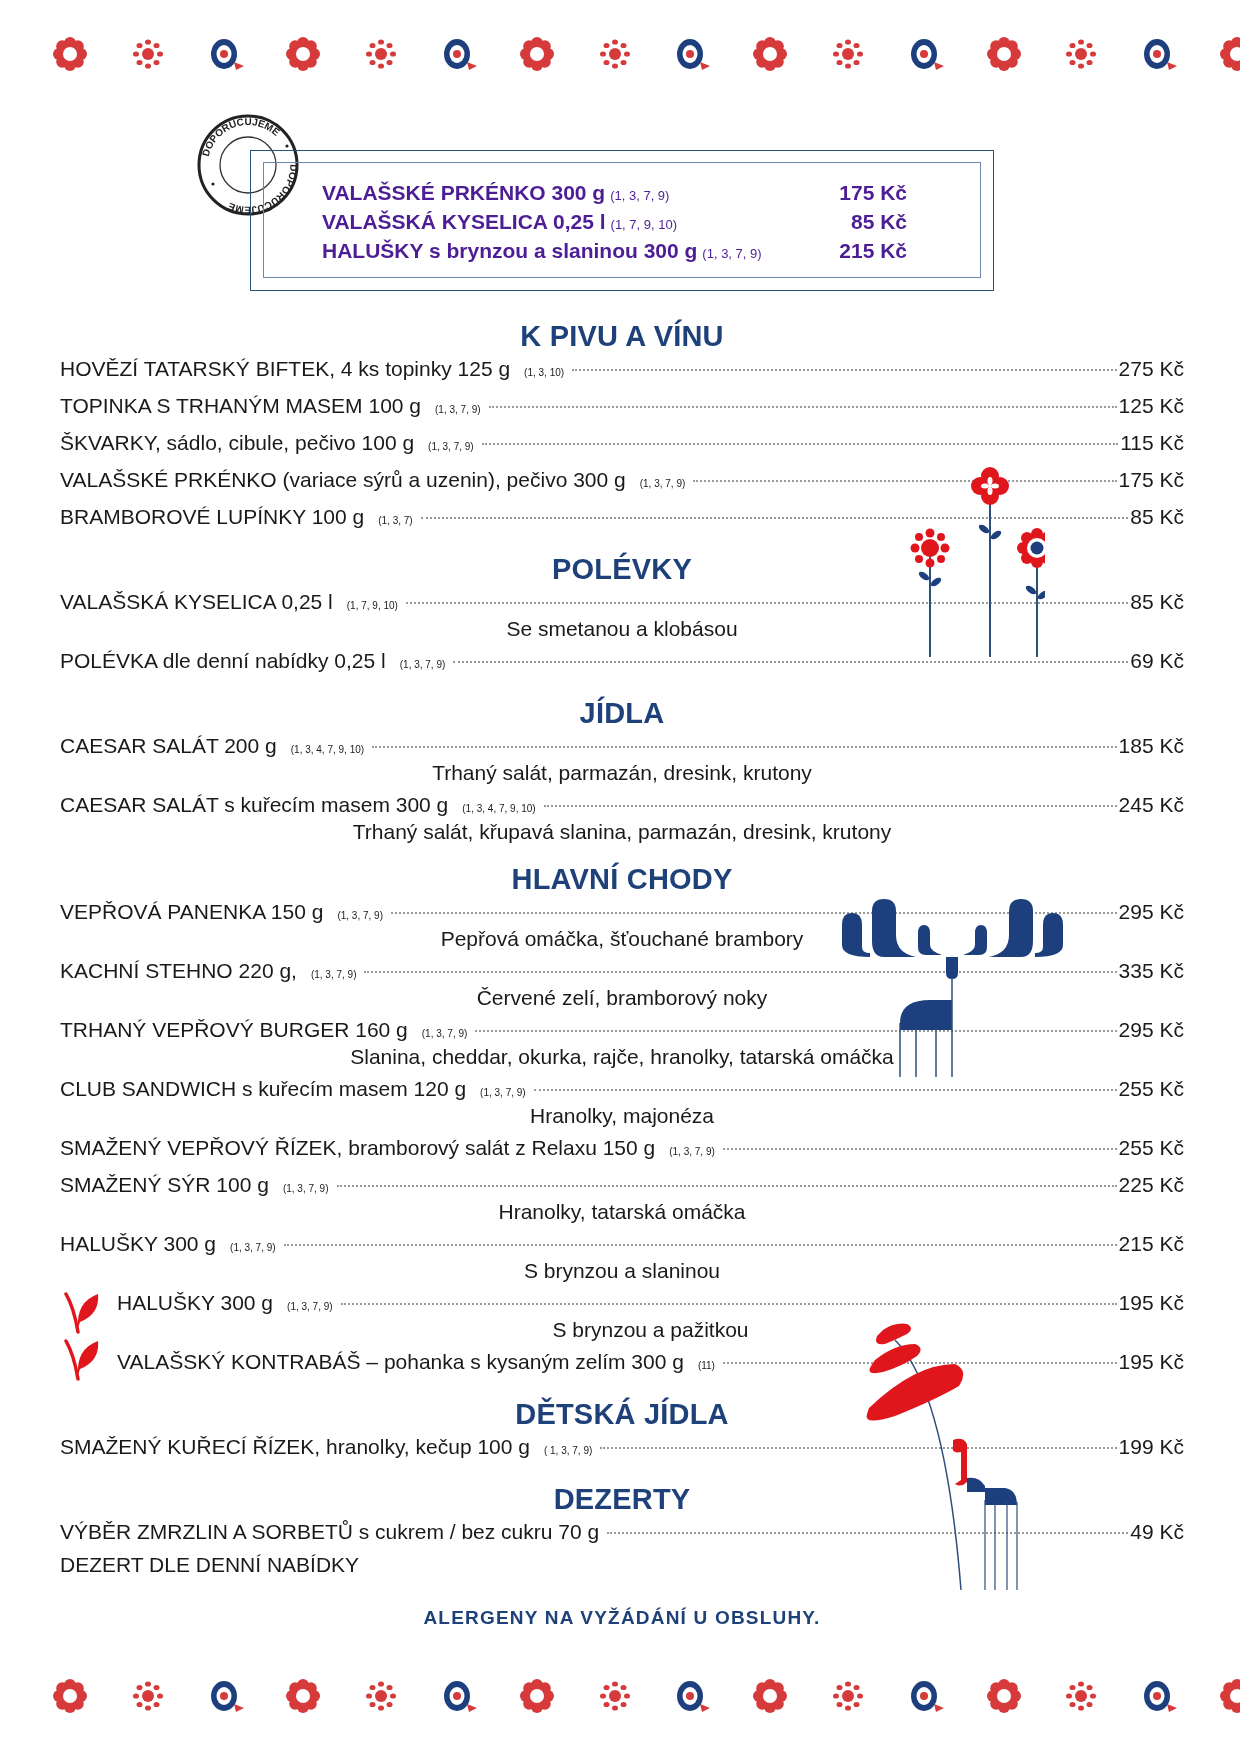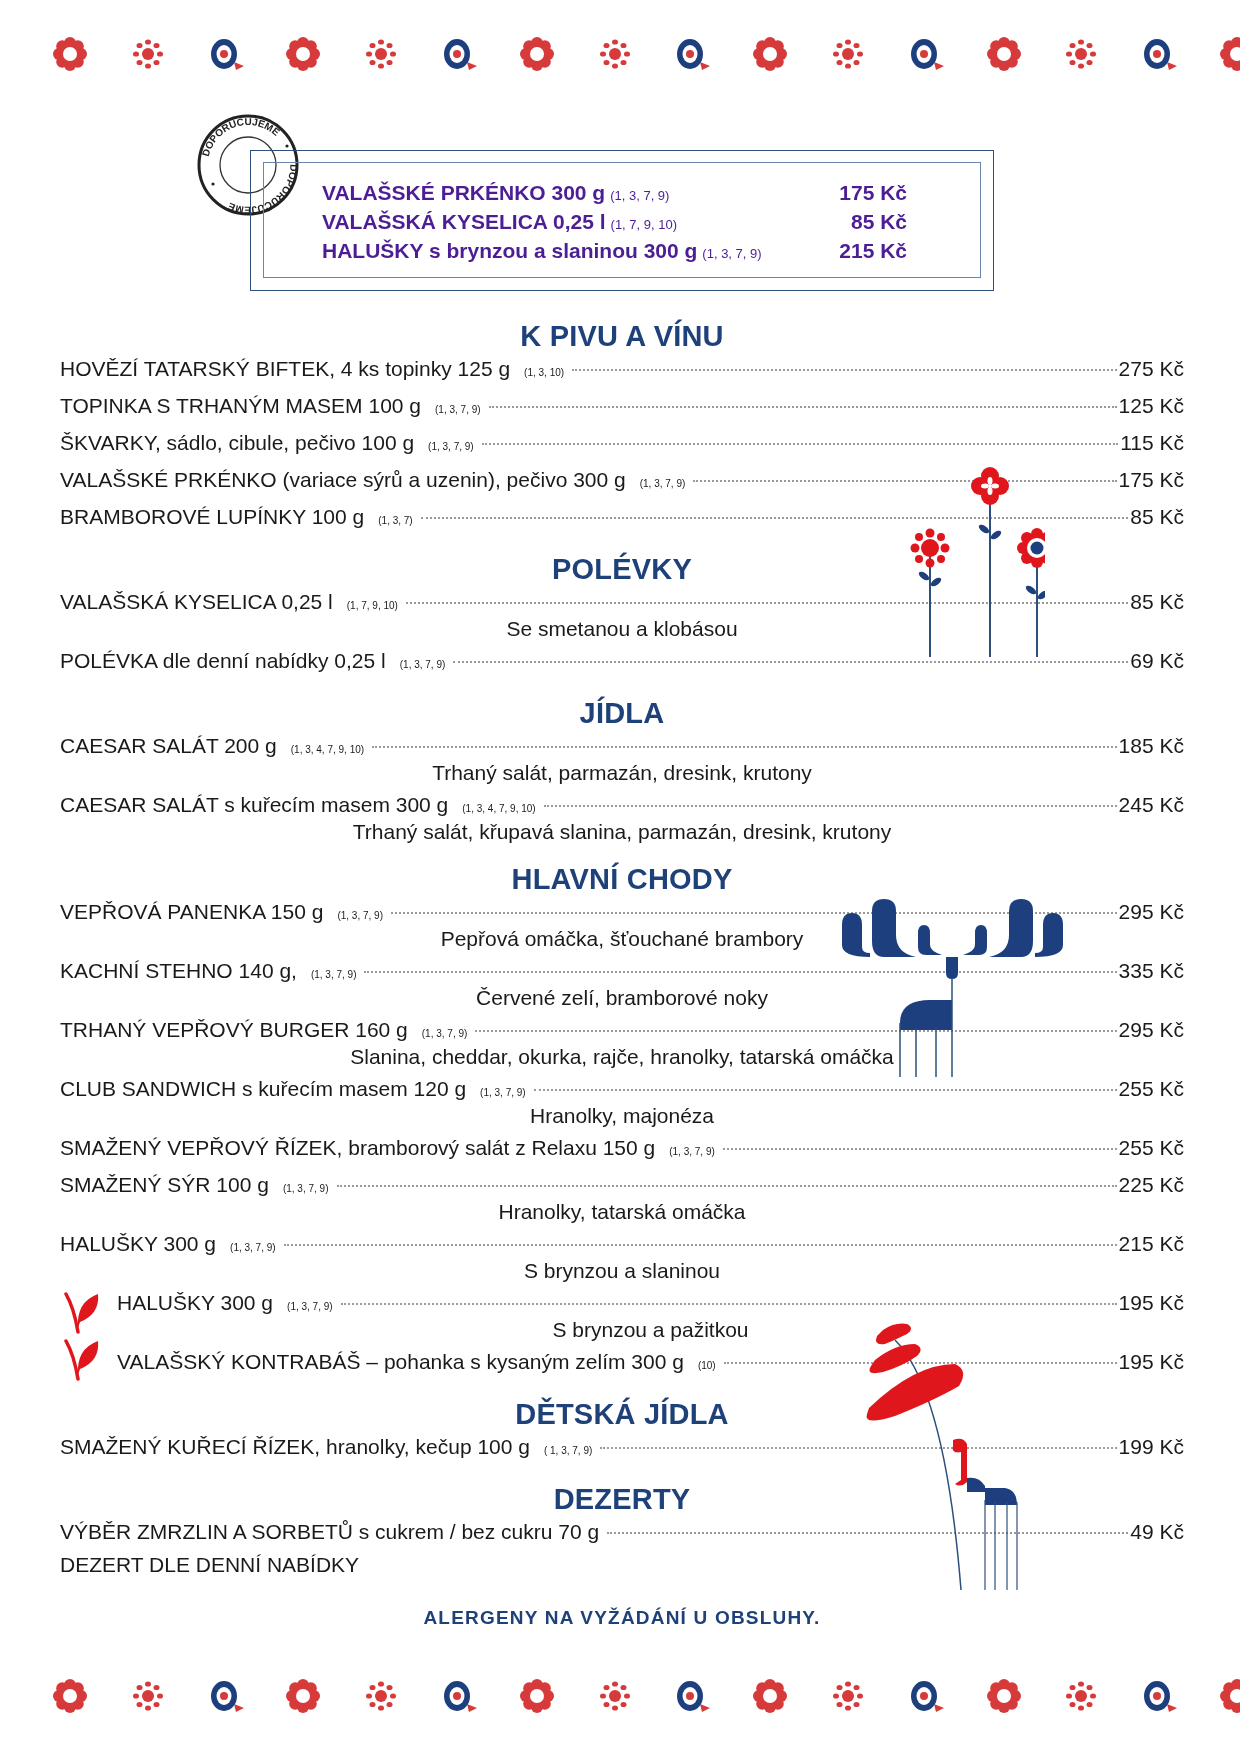--- a/index.html
+++ b/index.html
@@ -318,26 +318,26 @@
         <div class="item-line">
           <span class="name">VEPŘOVÁ PANENKA 150 g</span>
           <span class="al">(1, 3, 7, 9)</span>
           <span class="dots"></span>
           <span class="price">295 Kč</span>
         </div>
         <div class="desc">Pepřová omáčka, šťouchané brambory</div>
       </div>
       <div class="item">
         <div class="item-line">
-          <span class="name">KACHNÍ STEHNO 140 g,</span>
+          <span class="name">KACHNÍ STEHNO 220 g,</span>
           <span class="al">(1, 3, 7, 9)</span>
           <span class="dots"></span>
           <span class="price">335 Kč</span>
         </div>
-        <div class="desc">Červené zelí, bramborové noky</div>
+        <div class="desc">Červené zelí, bramborový noky</div>
       </div>
       <div class="item">
         <div class="item-line">
           <span class="name">TRHANÝ VEPŘOVÝ BURGER 160 g</span>
           <span class="al">(1, 3, 7, 9)</span>
           <span class="dots"></span>
           <span class="price">295 Kč</span>
         </div>
         <div class="desc">Slanina, cheddar, okurka, rajče, hranolky, tatarská omáčka</div>
       </div>
@@ -385,21 +385,21 @@
         </div>
         <div class="desc">S brynzou a pažitkou</div>
         <span style="position: absolute; left: 2px; top: -2px;"><svg width="40" height="46" viewBox="0 0 40 46">
             <path d="M 4 6 Q 12 20 16 44" stroke="#e0161d" stroke-width="3.5" fill="none" stroke-linecap="round"></path>
             <path d="M 16 40 Q 14 14 36 6 Q 38 26 18 34 Z" fill="#e0161d"></path>
           </svg></span>
       </div>
       <div class="item veg">
         <div class="item-line">
           <span class="name">VALAŠSKÝ KONTRABÁŠ – pohanka s kysaným zelím 300 g</span>
-          <span class="al">(10)</span>
+          <span class="al">(11)</span>
           <span class="dots"></span>
           <span class="price">195 Kč</span>
         </div>
         <span style="position: absolute; left: 2px; top: -14px;"><svg width="40" height="46" viewBox="0 0 40 46">
             <path d="M 4 6 Q 12 20 16 44" stroke="#e0161d" stroke-width="3.5" fill="none" stroke-linecap="round"></path>
             <path d="M 16 40 Q 14 14 36 6 Q 38 26 18 34 Z" fill="#e0161d"></path>
           </svg></span>
       </div>
     </div>
     <div class="sec">

